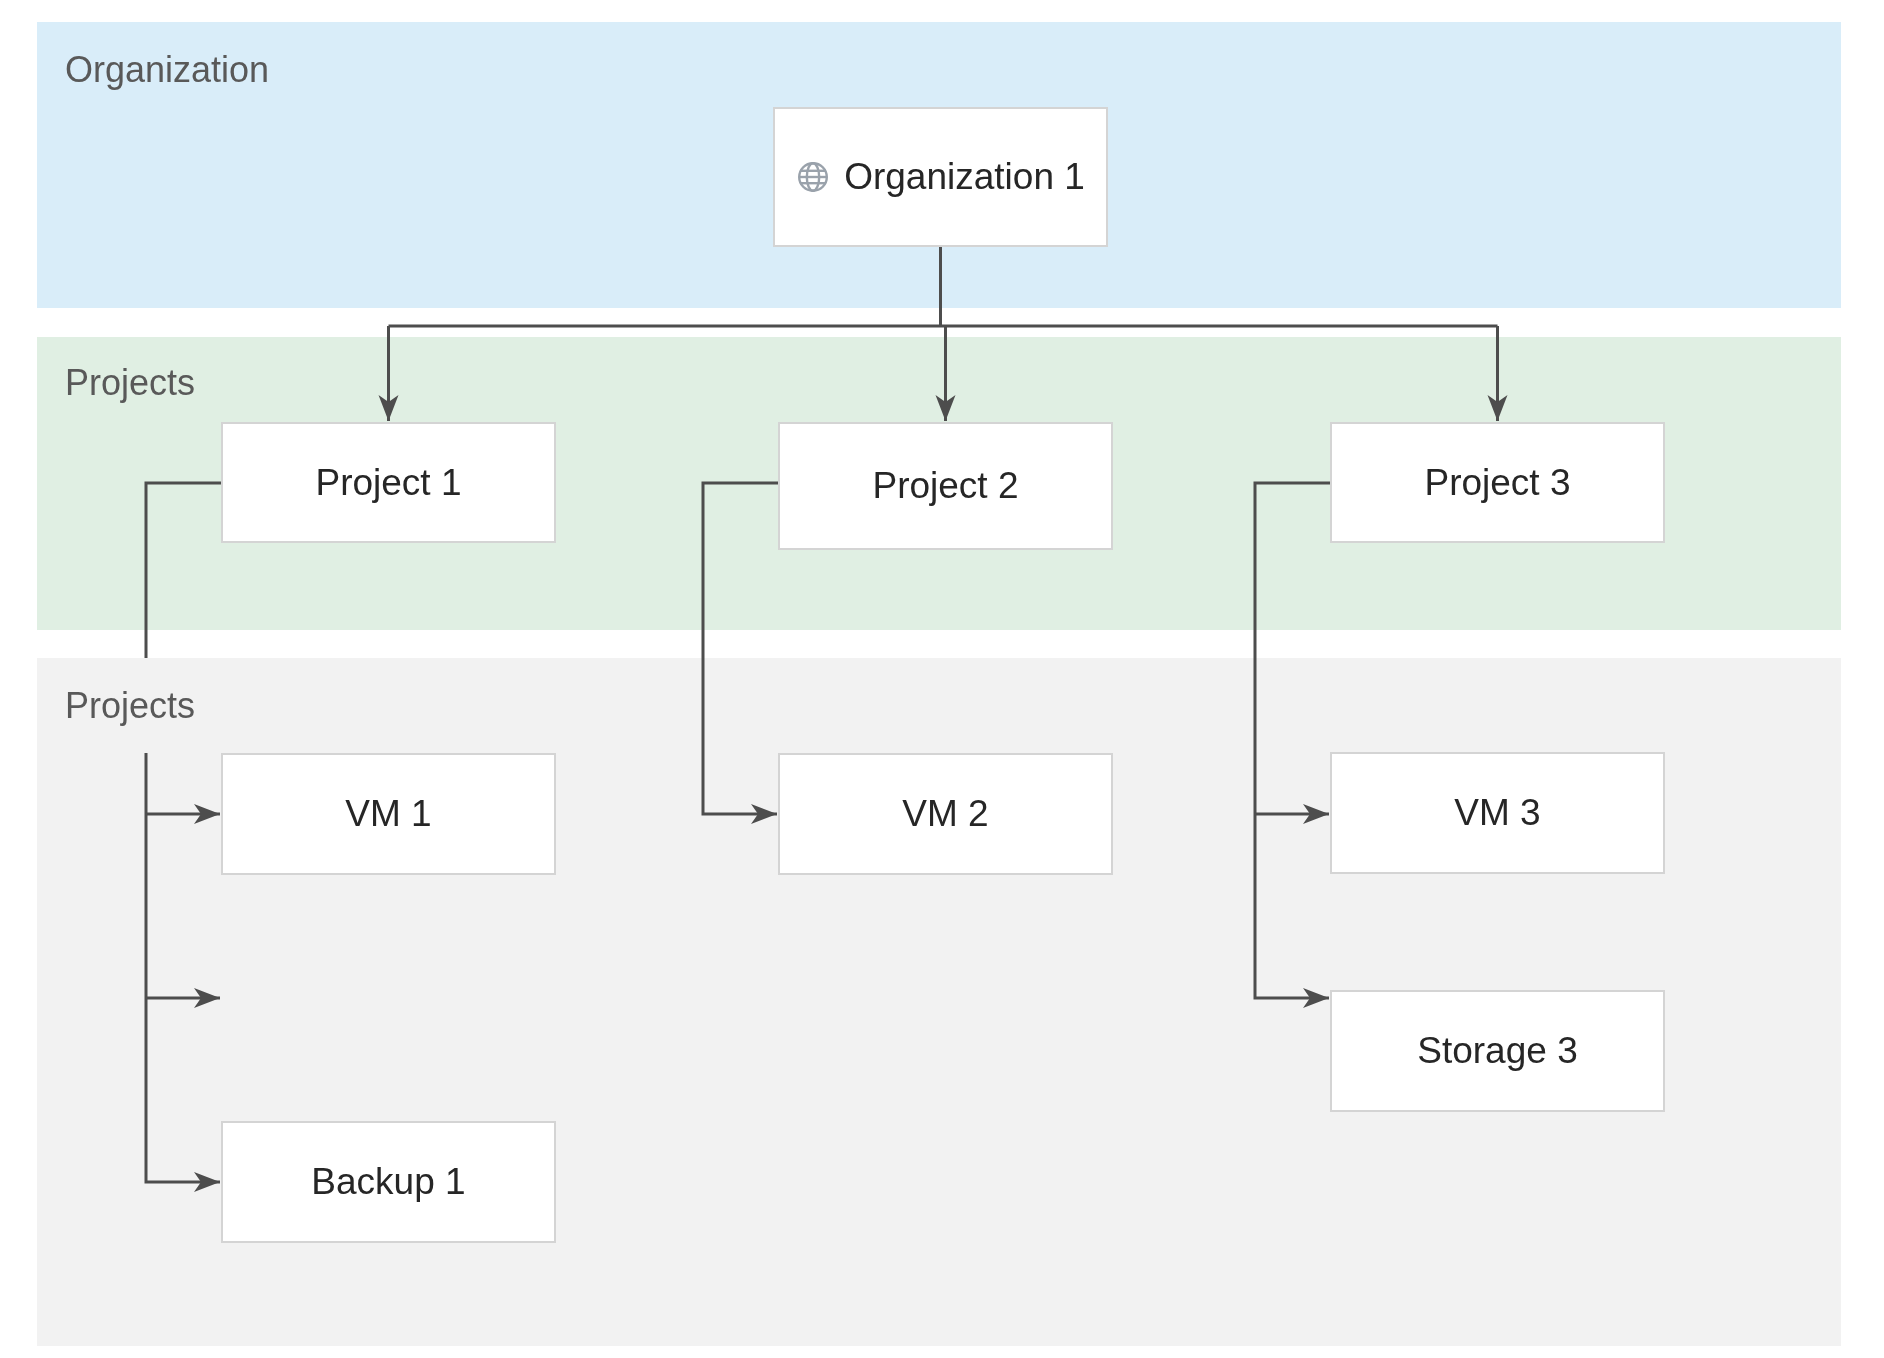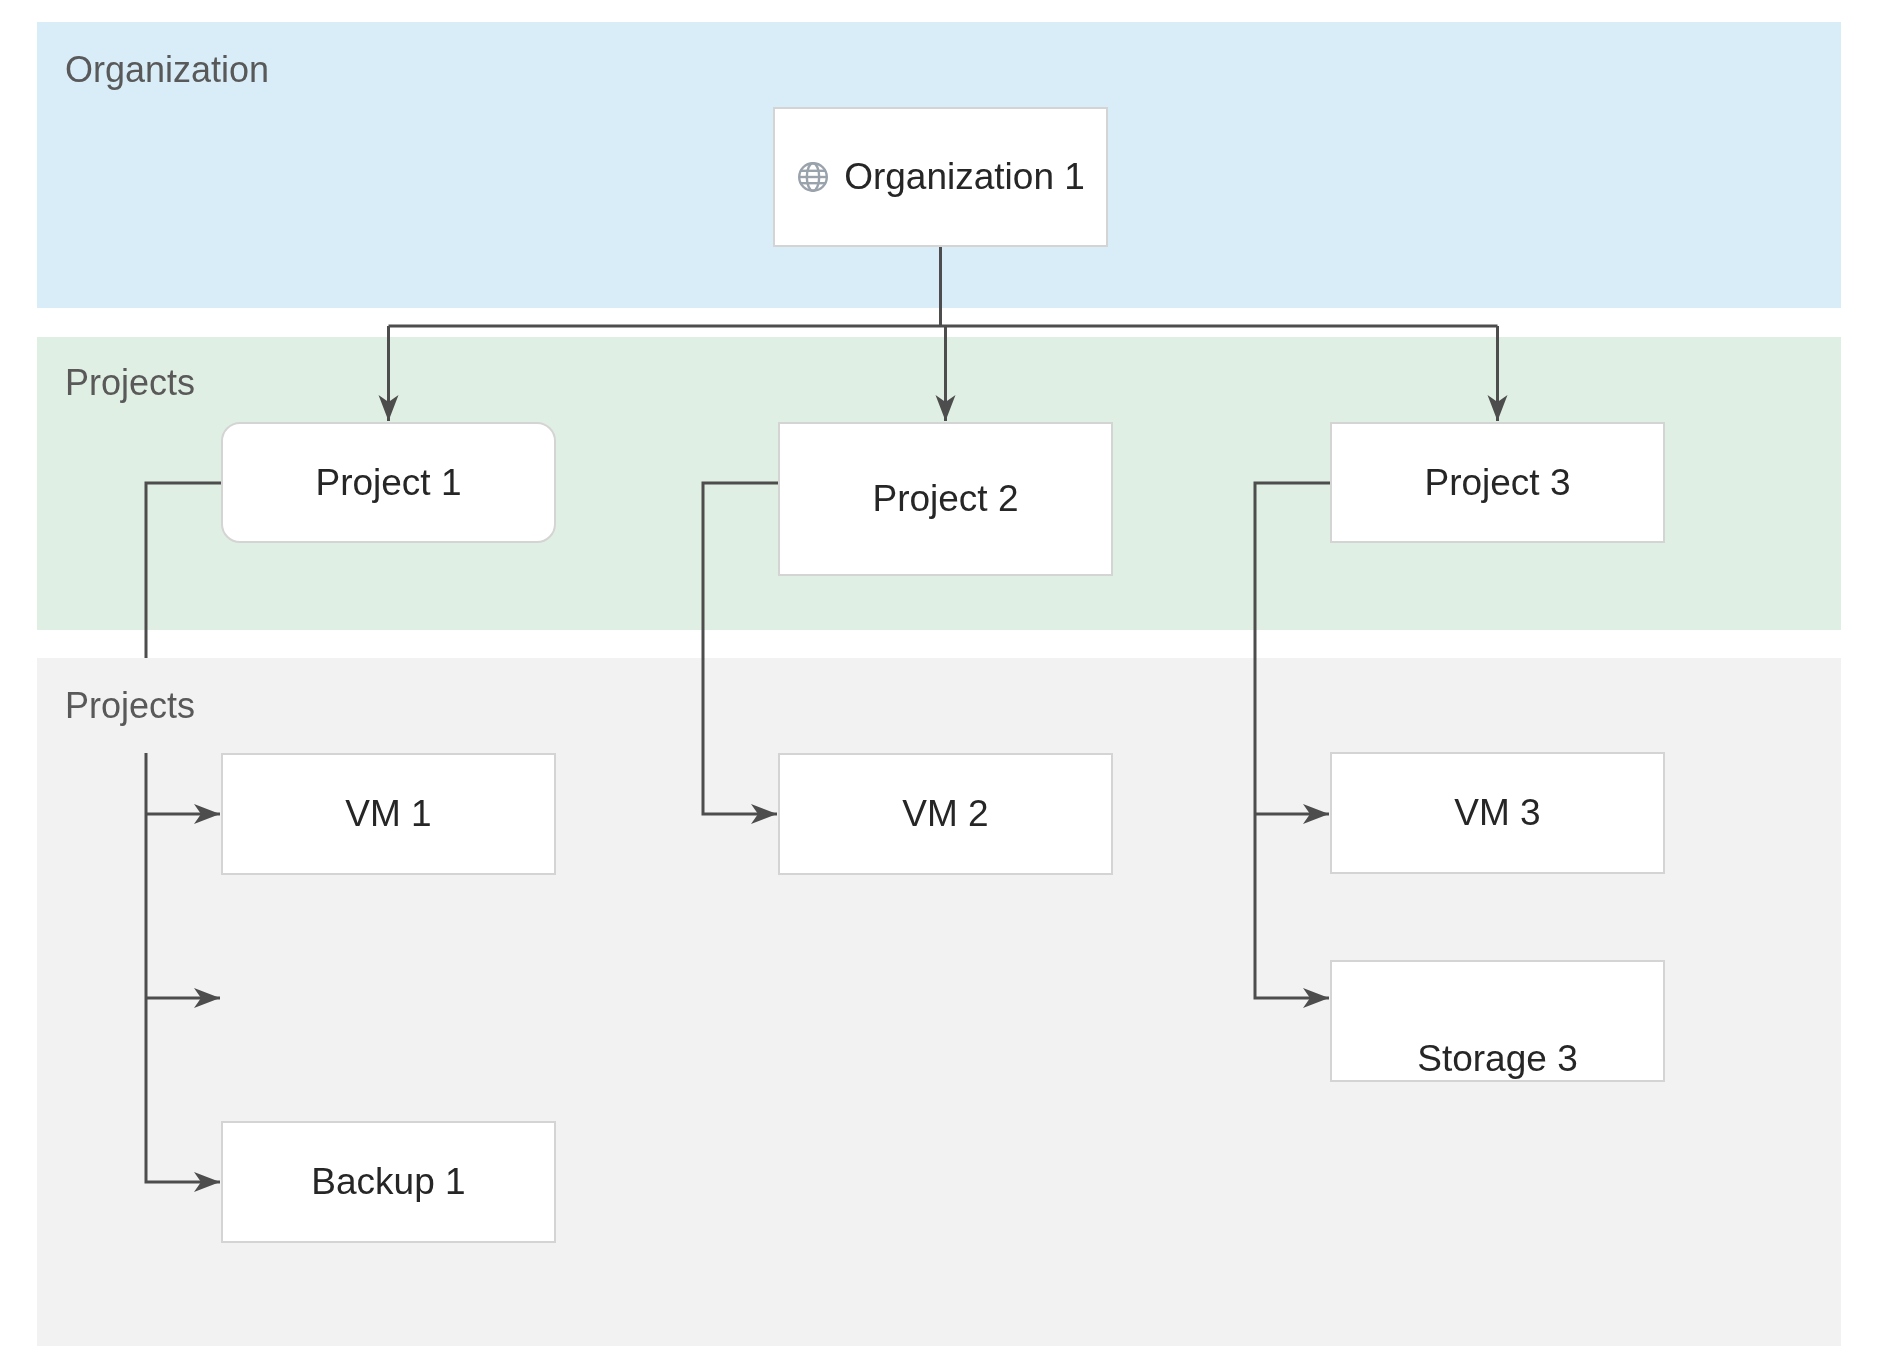--- a/index.html
+++ b/index.html
@@ -28,28 +28,28 @@
     position:absolute;
     width:335px; height:122px;
     background:#ffffff;
     border:2px solid #d4d4d4;
     box-sizing:border-box;
     display:flex; align-items:center; justify-content:center;
     gap:14px;
     font-size:37px; color:#262626;
   }
   .node-org      { left:773px;  top:107px;  height:140px; }
-  .node-p1       { left:221px;  top:422px;  height:121px;border-radius:19px; }
-  .node-p2       { left:778px;  top:422px;  height:154px; }
+  .node-p1       { left:221px;  top:422px;  height:121px; }
+  .node-p2       { left:778px;  top:422px;  height:128px; }
   .node-p3       { left:1330px; top:422px;  height:121px; }
   .node-vm1      { left:221px;  top:753px;justify-content:center; }
   .node-vm2      { left:778px;  top:753px; }
   .node-vm3      { left:1330px; top:752px; }
   .node-storage1 { left:221px;  top:937px; }
-  .node-storage3 { left:1330px; top:960px;align-items:flex-end; }
+  .node-storage3 { left:1330px; top:990px; }
   .node-backup1  { left:221px;  top:1121px; }
   .globe { flex:0 0 auto; display:block; }
 </style>
 </head>
 <body>
 
 <div class="canvas">
 
   <div class="band band-organization">
     <div class="band-label">Organization</div>

